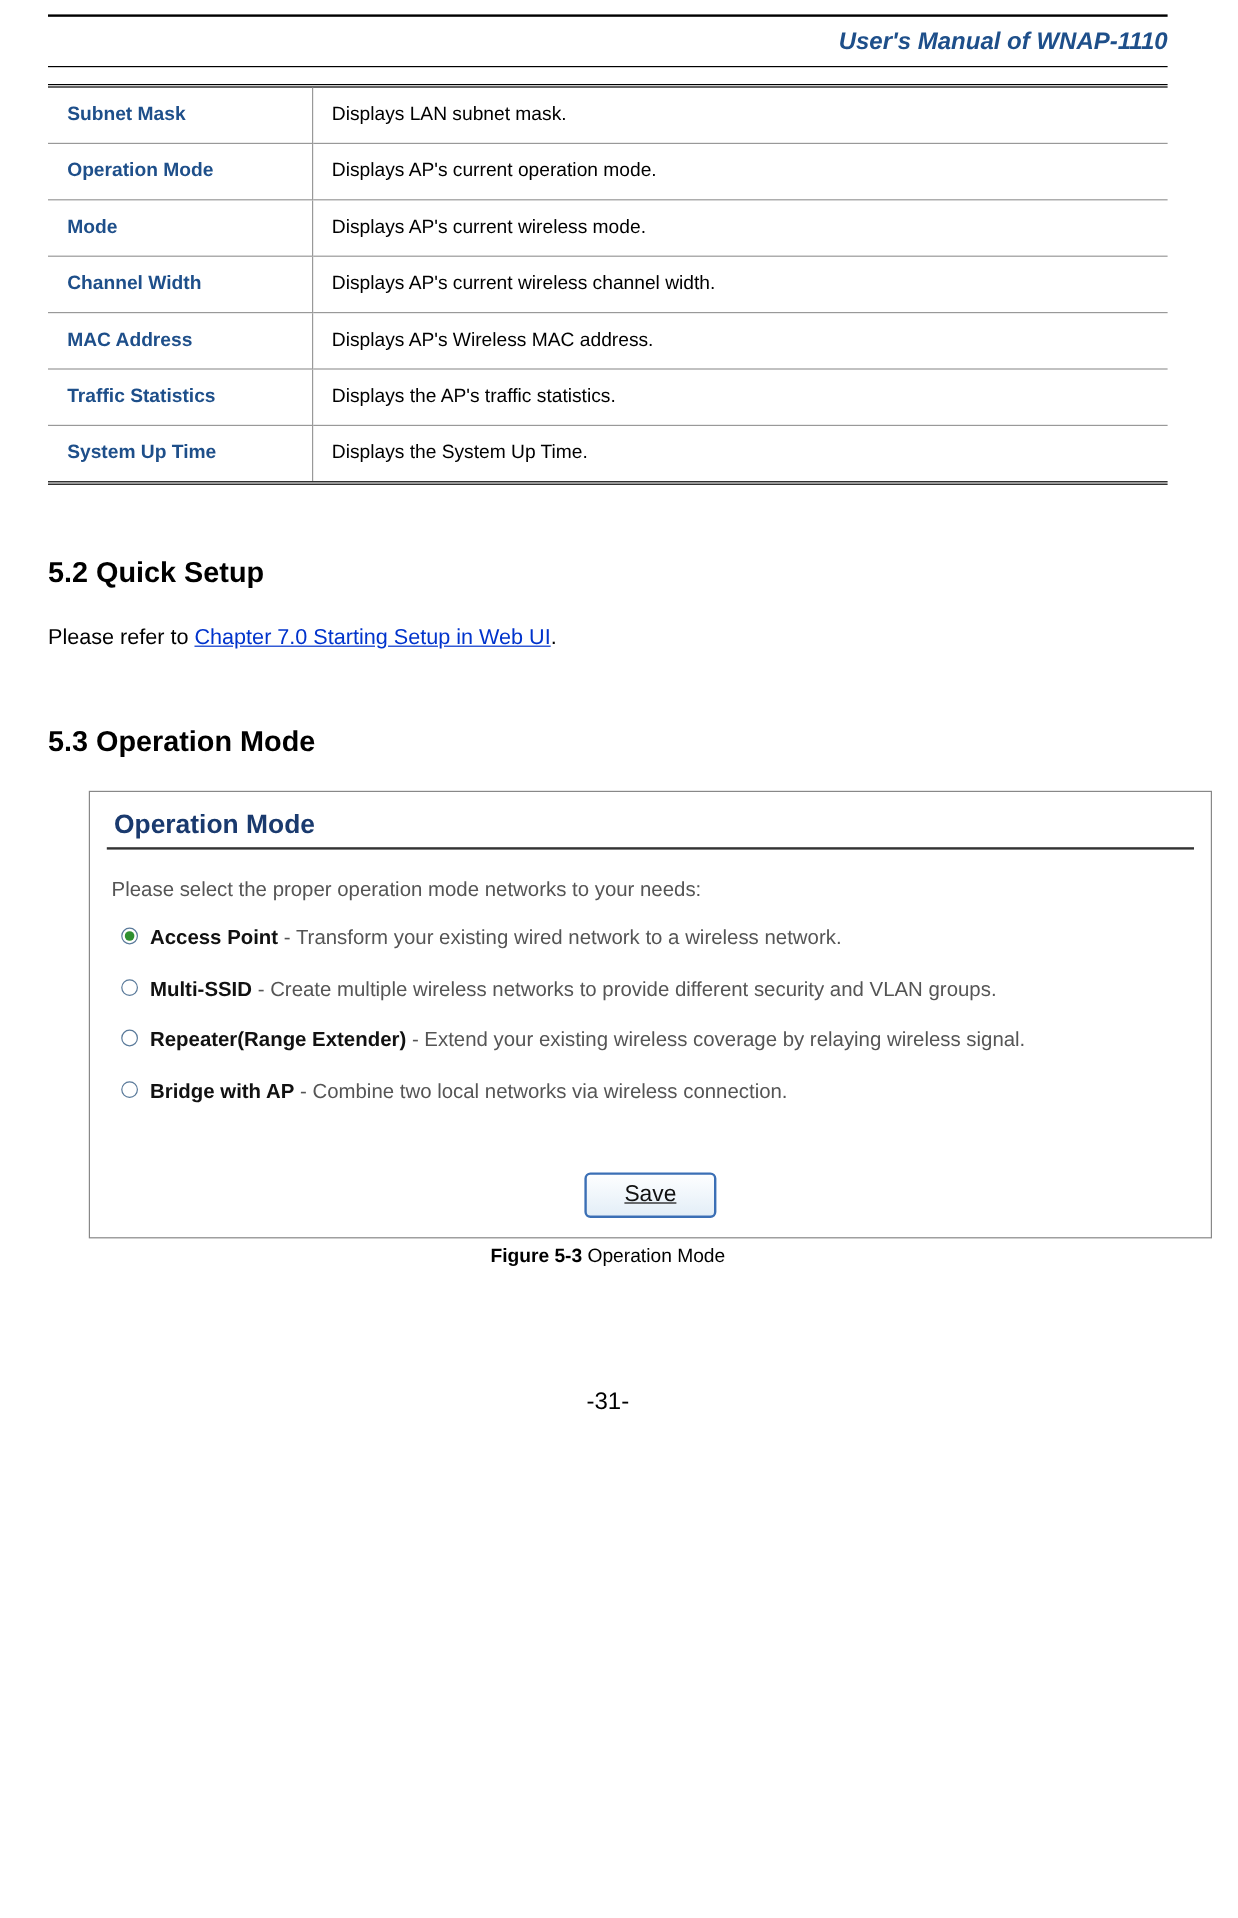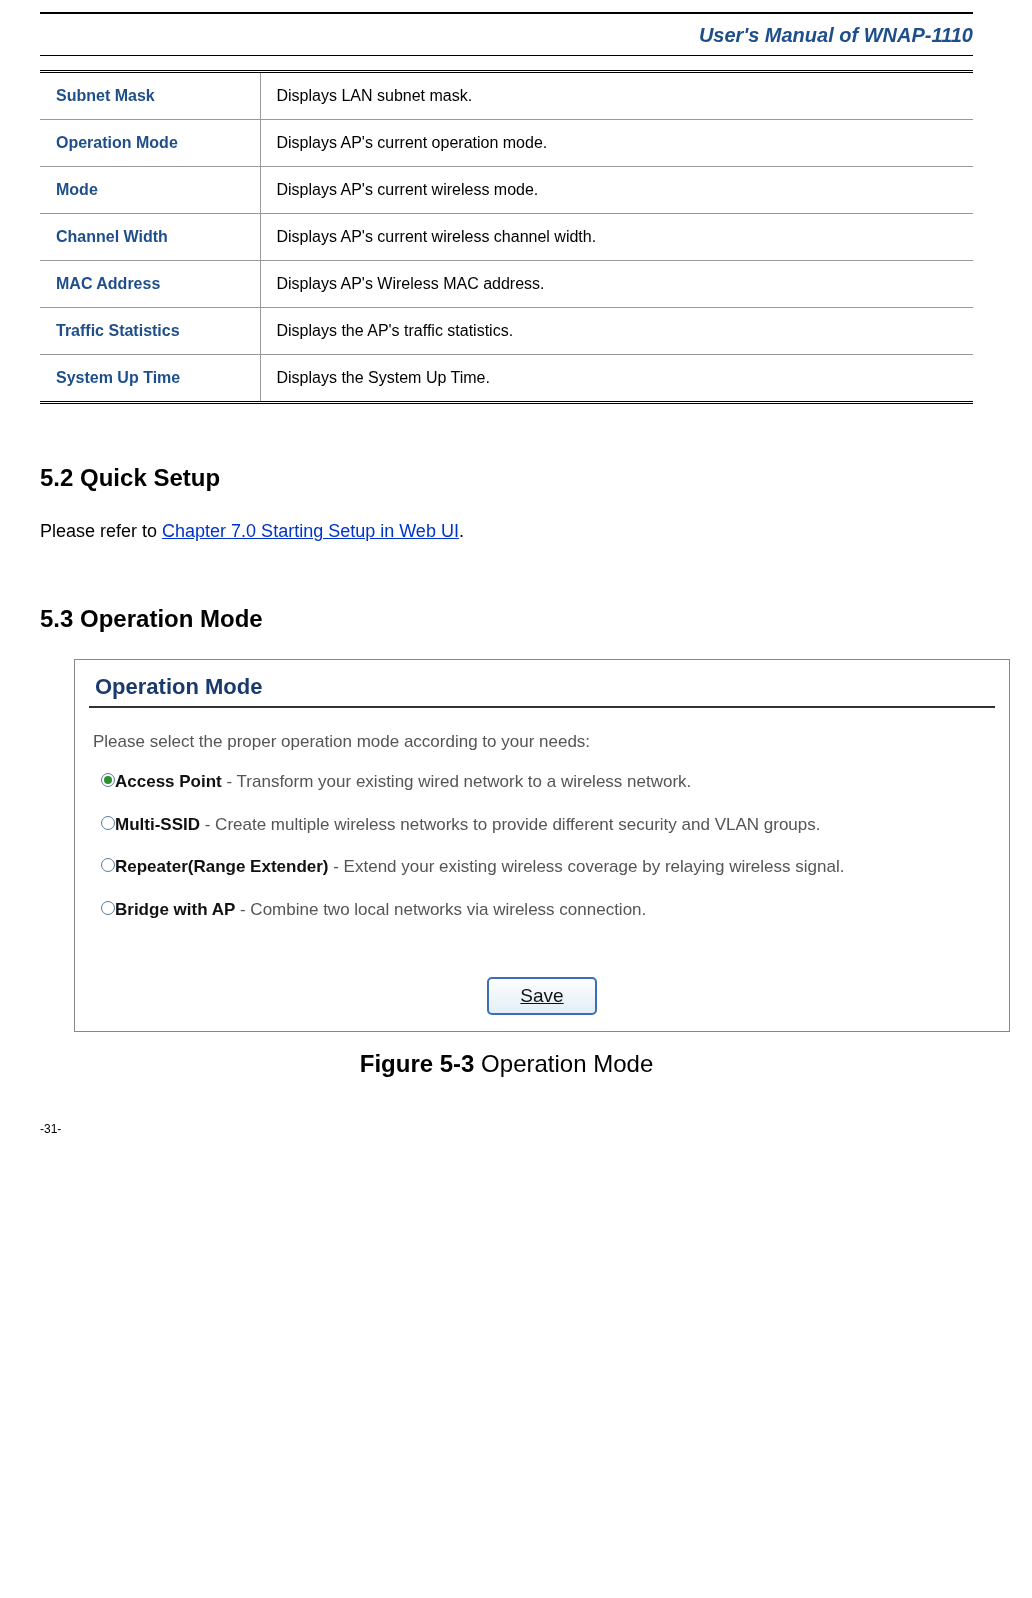--- a/index.html
+++ b/index.html
@@ -87,21 +87,21 @@
     }
     .fb-lead {
       color: #555;
       font-size: 17px;
       padding: 6px 0 18px 18px;
     }
     .fb-opts { padding: 0 16px 6px 26px; }
     .fb-opt {
       display: flex;
       align-items: flex-start;
-      gap: 0;
+      gap: 10px;
       margin-bottom: 18px;
       font-size: 17px;
       color: #555;
       line-height: 1.45;
     }
     .fb-opt .radio {
       flex: 0 0 14px;
       width: 14px; height: 14px;
       border: 1.5px solid #5a7a9a;
       border-radius: 50%;
@@ -127,28 +127,28 @@
       font-size: 19px;
       color: #111;
       background: linear-gradient(#fdfeff, #e3eef7);
       border: 2px solid #3b6fb5;
       border-radius: 5px;
       cursor: pointer;
       text-decoration: underline;
     }
     .caption {
       text-align: center;
-      font-size: 24px;
-      margin-top: 18px;
+      font-size: 16px;
+      margin-top: 7px;
     }
     .caption b { font-weight: bold; }
     .page-num {
-      text-align: left;
-      font-size: 12px;
-      margin-top: 44px;
+      text-align: center;
+      font-size: 20px;
+      margin-top: 100px;
     }
   </style>
 </head>
 <body>
 
 <div class="page">
   <div class="header-bar"></div>
   <div class="header-title">User's Manual of WNAP-1110</div>
   <div class="header-sep"></div>
 
@@ -190,21 +190,21 @@
   <h2 class="section-h">5.2    Quick Setup</h2>
   <p class="body-text">
     <span>Please refer to </span><a href="#" class="link">Chapter 7.0 Starting Setup in Web UI</a><span>.</span>
   </p>
 
   <h2 class="section-h">5.3    Operation Mode</h2>
 
   <div class="figure-box">
     <div class="fb-title">Operation Mode</div>
     <hr class="fb-hr">
-    <div class="fb-lead">Please select the proper operation mode according to your needs:</div>
+    <div class="fb-lead">Please select the proper operation mode networks to your needs:</div>
     <div class="fb-opts" id="fb-opts">
         <div class="fb-opt">
           <span class="radio selected"></span>
           <span><span class="lbl">Access Point</span><span class="dash"> - Transform your existing wired network to a wireless network.</span></span>
         </div>
         <div class="fb-opt">
           <span class="radio"></span>
           <span><span class="lbl">Multi-SSID</span><span class="dash"> - Create multiple wireless networks to provide different security and VLAN groups.</span></span>
         </div>
         <div class="fb-opt">

